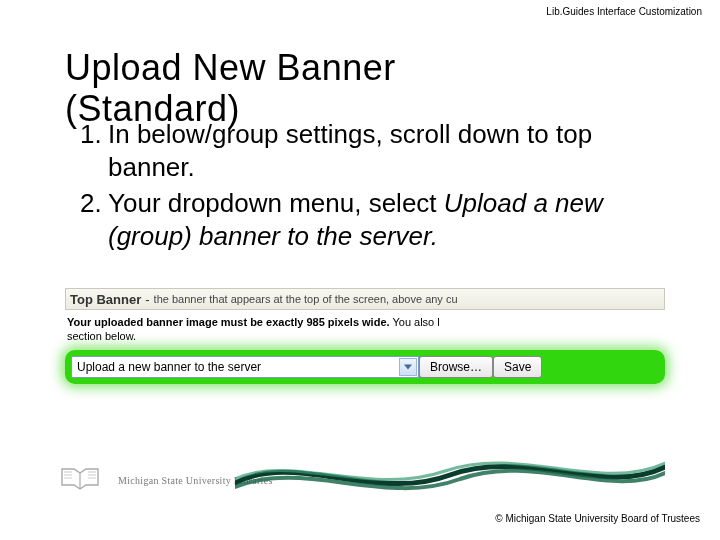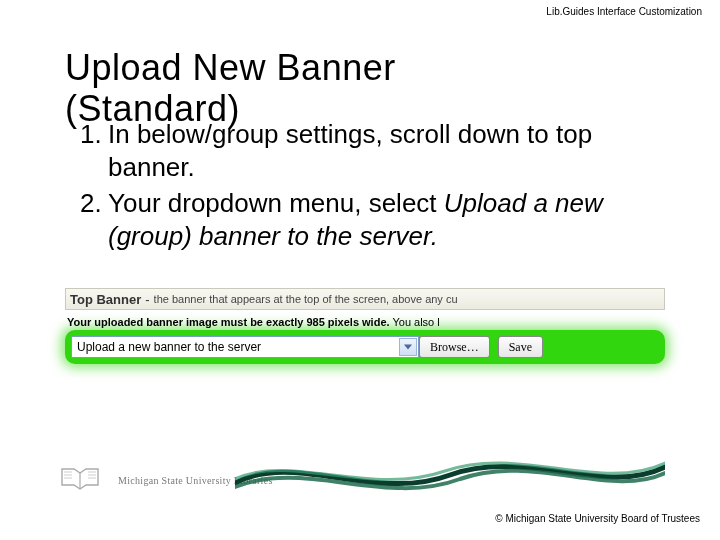--- a/index.html
+++ b/index.html
@@ -20,21 +20,21 @@
     .sec-head .desc { font-size: 11px; color: #444; white-space: nowrap; overflow: hidden; }
 
     .req-line { font-size: 11px; color: #000; margin: 6px 0 2px 2px; white-space: nowrap; }
     .req-line .bold { font-weight: bold; }
     .section-below { font-size: 11px; color: #000; margin: 2px 0 8px 2px; }
 
     .highlight-bar { background: #32d60e; padding: 6px; display: flex; align-items: center; gap: 0; border-radius: 10px; box-shadow: 0 0 12px 4px rgba(50,214,14,0.55); }
     .dropdown { flex: 0 0 348px; height: 22px; display: flex; align-items: center; background: #fff; border: 1px solid #7a9cc6; position: relative; font-size: 12px; padding-left: 5px; color: #000; }
     .dd-arrow { position: absolute; right: 1px; top: 1px; width: 18px; height: 18px; background: linear-gradient(#eef4fb,#cfe0f4); border: 1px solid #9bb6d8; display: flex; align-items: center; justify-content: center; }
     .dd-arrow svg { width: 8px; height: 6px; }
-    .btn-row { display: flex; gap: 8px; margin-left: auto; margin-right: 140px; font-family: Liberation Serif, serif; }
+    .btn-row { display: flex; gap: 0; margin-left: auto; margin-right: 140px; }
     .btn { height: 22px; padding: 0 10px; font-size: 12px; background: linear-gradient(#fdfdfd,#e7e7e7); border: 1px solid #888; border-radius: 3px; display: flex; align-items: center; color: #000; }
 
     .wave-holder { position: absolute; top: 445px; left: 60px; width: 610px; height: 50px; }
     .book-icon { position: absolute; left: 0; top: 18px; }
     .lib-label { position: absolute; left: 58px; top: 30px; font-size: 10px; color: #7a7a7a; font-family: Georgia, 'Times New Roman', serif; letter-spacing: 0.3px; }
     .wave-svg { position: absolute; left: 175px; top: 8px; }
 
     .copyright { position: absolute; bottom: 16px; right: 20px; font-size: 10px; color: #000; }
   </style>
 </head>
@@ -62,20 +62,21 @@
 
 <div class="shot-wrap">
   <div class="sec-head">
     <span class="title">Top Banner</span>
     <span class="dash">-</span>
     <span class="desc">the banner that appears at the top of the screen, above any cu</span>
   </div>
   <div class="req-line">
     <span class="bold">Your uploaded banner image must be exactly 985 pixels wide.</span><span> You also l</span>
   </div>
+  <div class="section-below">section below.</div>
 
   <div class="highlight-bar">
     <div class="dropdown">
       <span>Upload a new banner to the server</span>
       <span class="dd-arrow">
         <svg viewBox="0 0 10 6">
             <path d="M0 0 L10 0 L5 6 Z" fill="#4a6a98"></path>
           </svg>
       </span>
     </div>

